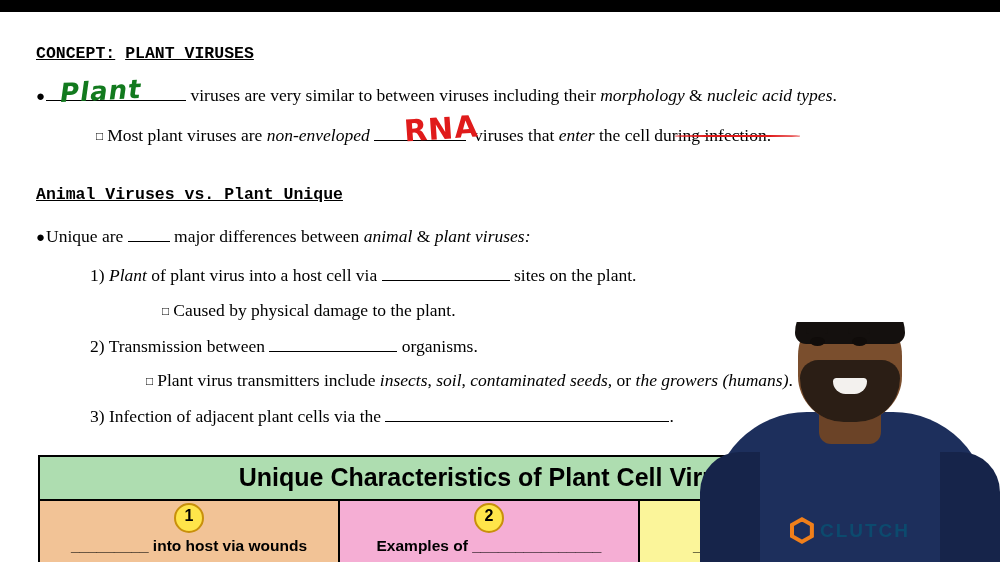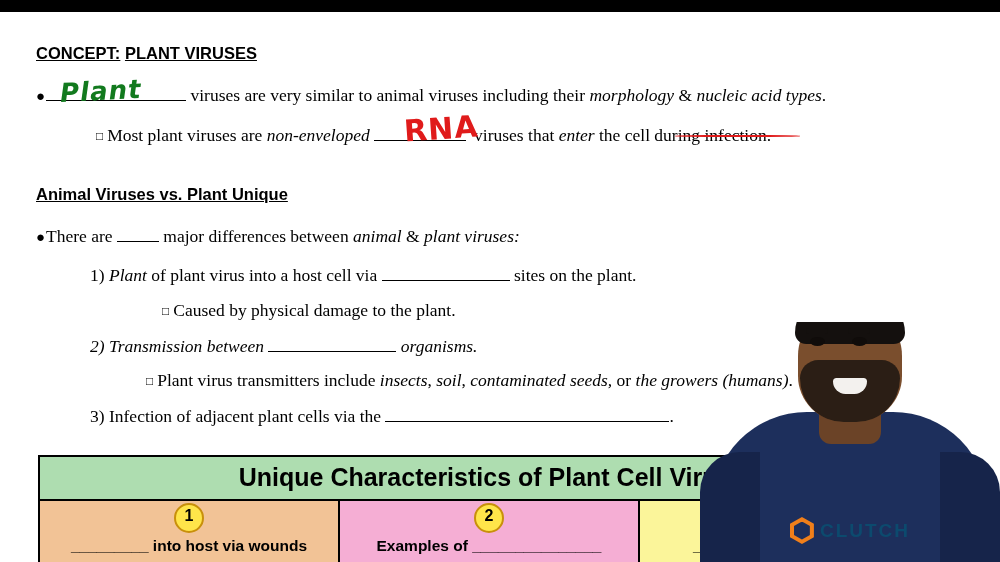--- a/index.html
+++ b/index.html
@@ -11,21 +11,21 @@
     position:relative;
   }
   .topbar{
     position:absolute;top:0;left:0;width:1000px;height:12px;background:#000000;
   }
   .page{
     position:absolute;top:12px;left:0;width:1000px;height:550px;background:#ffffff;
   }
   .heading{
     position:absolute;
-    font-family:Liberation Sans, sans-serif;
+    font-family:Liberation Mono, monospace;
     font-weight:bold;
     font-size:16.5px;
     color:#000;
     white-space:nowrap;
   }
   .heading .ul{ text-decoration:underline; }
   .line{
     position:absolute;
     font-size:17.5px;
     color:#000;
@@ -203,47 +203,47 @@
 <div class="topbar"></div>
 
 <div class="page">
 
   <div class="heading" style="left:36px;top:32px;">
     <span class="ul">CONCEPT:</span><span> </span><span class="ul">PLANT VIRUSES</span>
   </div>
 
   <div class="line" style="left:36px;top:72px;">
     <span class="bullet-dot">●</span><span class="blank" style="width:140px;"></span>
-    <span>viruses are very similar to animal viruses including their </span><i>morphology</i><span> &amp; </span><i>nucleic acid types</i><span>.</span>
+    <span>viruses are very similar to between viruses including their </span><i>morphology</i><span> &amp; </span><i>nucleic acid types</i><span>.</span>
   </div>
   <div class="hand" style="left:60px;top:64px;">Plant</div>
 
   <div class="line" style="left:96px;top:112px;">
     <span class="sq">□</span><span>Most plant viruses are </span><i>non-enveloped</i><span class="blank" style="width:92px;margin:0 4px;"></span><span> viruses that </span><i>enter</i><span> the cell during infection.</span>
   </div>
   <div class="hand-red" style="left:404px;top:99px;">RNA</div>
   <div class="red-underline" style="left:675px;top:123px;width:125px;"></div>
 
   <div class="heading" style="left:36px;top:173px;">
     <span class="ul">Animal Viruses vs. Plant Unique</span>
   </div>
 
   <div class="line" style="left:36px;top:213px;">
-    <span class="bullet-dot">●</span><span>There are </span><span class="blank" style="width:42px;"></span><span> major differences between </span><i>animal</i><span> &amp; </span><i>plant viruses:</i>
+    <span class="bullet-dot">●</span><span>Unique are </span><span class="blank" style="width:42px;"></span><span> major differences between </span><i>animal</i><span> &amp; </span><i>plant viruses:</i>
   </div>
 
   <div class="line" style="left:90px;top:252px;">
     <span>1)</span>
     <i>Plant</i><span> of plant virus into a host cell via </span><span class="blank" style="width:128px;"></span><span> sites on the plant.</span>
   </div>
   <div class="line" style="left:162px;top:288px;">
     <span class="sq">□</span><span>Caused by physical damage to the plant.</span>
   </div>
 
-  <div class="line" style="left:90px;top:323px;font-style:italic;">
+  <div class="line" style="left:90px;top:323px;">
     <span>2)</span>
     <span>Transmission between </span><span class="blank" style="width:128px;"></span><span> organisms.</span>
   </div>
   <div class="line" style="left:146px;top:358px;">
     <span class="sq">□</span><span>Plant virus transmitters include </span><i>insects</i><span>, </span><i>soil</i><span>, </span><i>contaminated seeds,</i><span> or </span><i>the growers (humans)</i><span>.</span>
   </div>
 
   <div class="line" style="left:90px;top:393px;">
     <span>3)</span>
     <span>Infection of adjacent plant cells via the </span><span class="blank" style="width:284px;"></span><span>.</span>

